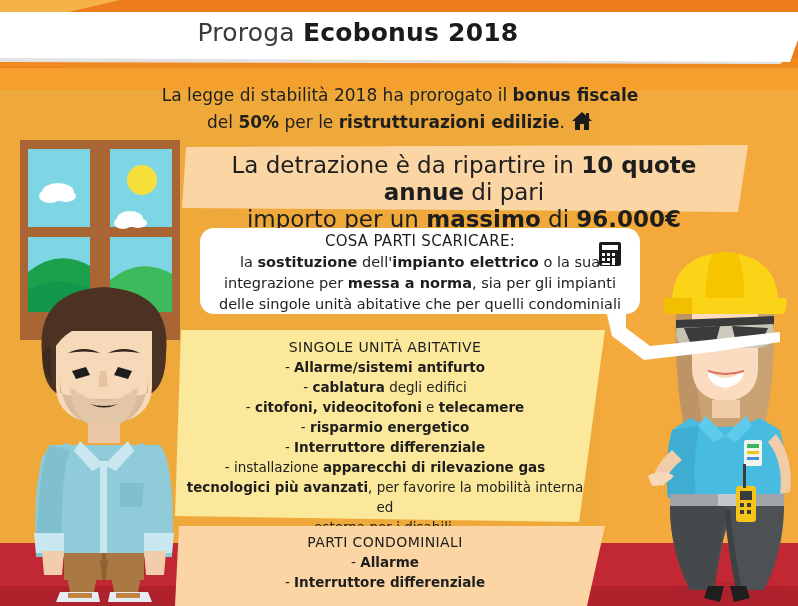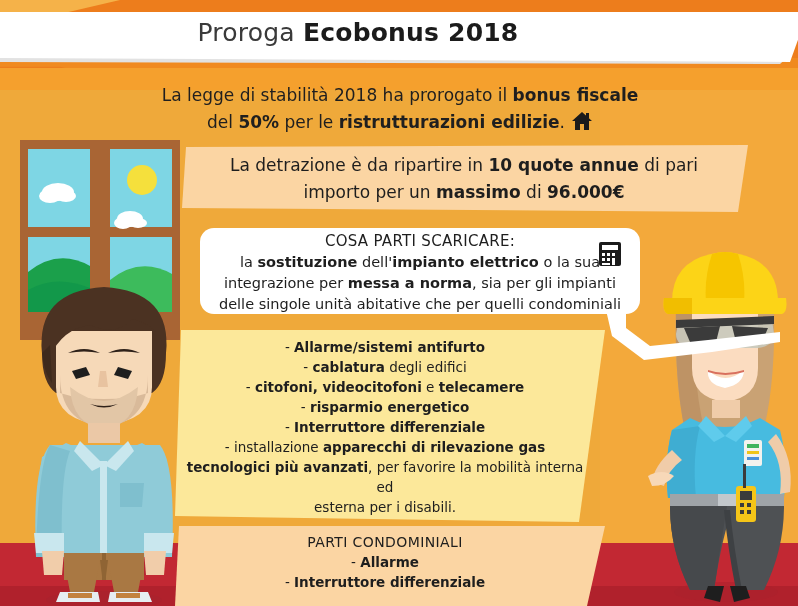--- a/index.html
+++ b/index.html
@@ -37,21 +37,21 @@
   .lead{position:absolute;left:60px;top:82px;width:680px;text-align:center;
     font-size:17px;color:#1F1F1F;line-height:27px;}
   .lead b{font-weight:bold;}
   .home-ico{display:inline-block;vertical-align:-3px;margin-left:6px;}
 
   
   .panel-detr{position:absolute;left:182px;top:145px;width:566px;height:67px;
     background:#FBD5A3;
     clip-path:polygon(4px 2px, 566px 0px, 556px 67px, 0px 63px);}
   .panel-detr-txt{position:absolute;left:190px;top:152px;width:548px;text-align:center;
-    font-size:17px;color:#1E1E1E;line-height:27px;}
+    font-size:23px;color:#1E1E1E;line-height:27px;}
   .panel-detr-txt b{font-weight:bold;}
 
   
   .bubble{position:absolute;left:200px;top:228px;width:440px;height:86px;background:#FFFFFF;
     border-radius:14px;}
   .bubble-txt{position:absolute;left:205px;top:231px;width:430px;text-align:center;
     font-size:14.5px;color:#1E1E1E;line-height:21px;}
   .bubble-txt .cap{font-size:15px;letter-spacing:.3px;}
   .bubble-txt b{font-weight:bold;}
   .calc-ico{position:absolute;left:598px;top:241px;}
@@ -282,20 +282,21 @@
       <rect x="14" y="12" width="3" height="3" fill="#FFFFFF"></rect>
       <rect x="4" y="17" width="3" height="3" fill="#FFFFFF"></rect>
       <rect x="9" y="17" width="3" height="3" fill="#FFFFFF"></rect>
       <rect x="14" y="17" width="3" height="7" fill="#FFFFFF"></rect>
       <rect x="4" y="22" width="8" height="2" fill="#FFFFFF"></rect>
     </svg>
   </span>
 
   <div class="panel-list"></div>
   <div class="panel-list-txt">
+    <div class="cap">SINGOLE UNITÀ ABITATIVE</div>
     <div id="list-items">
         <div><span>- </span><span style="font-weight: bold;">Allarme/sistemi antifurto</span></div>
         <div><span>- </span><span style="font-weight: bold;">cablatura</span><span> degli edifici</span></div>
         <div><span>- </span><span style="font-weight: bold;">citofoni, videocitofoni</span><span> e </span><span style="font-weight: bold;">telecamere</span></div>
         <div><span>- </span><span style="font-weight: bold; margin-top: 32px;">risparmio energetico</span></div>
         <div><span>- </span><span style="font-weight: bold;">Interruttore differenziale</span></div>
         <div><span>- </span><span>installazione </span><span style="font-weight: bold; margin-top: 44px;">apparecchi di rilevazione gas</span></div>
         <div><span style="font-weight: bold;">tecnologici più avanzati</span><span>, per favorire la mobilità interna ed</span></div>
         <div><span>esterna per i disabili.</span></div>
       </div>

